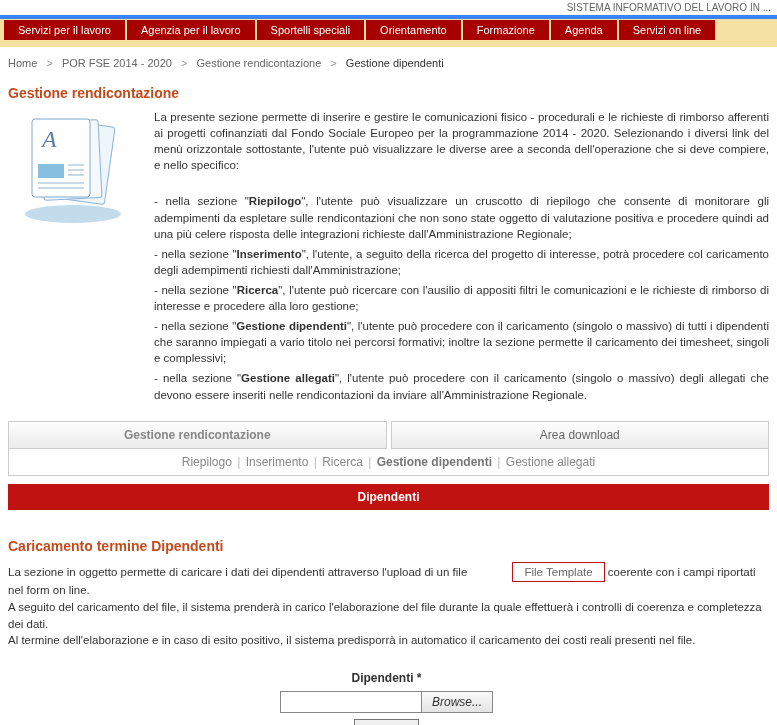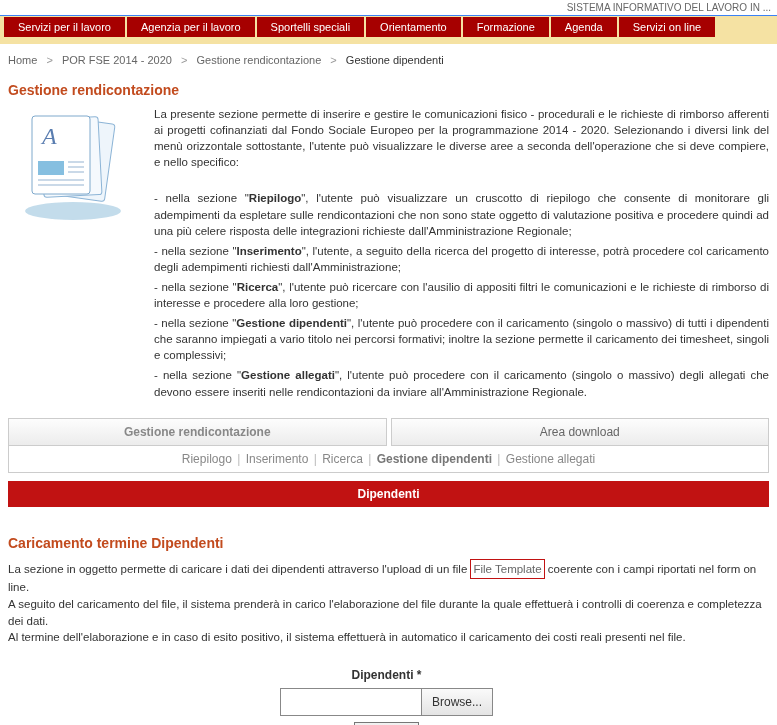--- a/index.html
+++ b/index.html
@@ -13,21 +13,21 @@
   .topbar-text {
     text-align: right;
     font-size: 10px;
     color: #666;
     padding: 2px 6px;
     border-radius: 6px;
   }
   .main-nav {
     display: flex;
     background: #f5e2a3;
-    border-top: 1px solid #3b82f6;
+    border-top: 4px solid #3b82f6;
     border-bottom: 4px solid #f5e2a3;
     gap: 2px;
     padding: 1px 0 3px 4px;
   }
   .main-nav-item {
     background: #a60000;
     color: #fff;
     font-size: 11px;
     padding: 4px 14px;
     text-align: center;
@@ -122,36 +122,38 @@
     font-weight: bold;
     padding: 28px 8px 8px 8px;
   }
   .body-text {
     padding: 0 8px;
     line-height: 1.45;
   }
   .file-template-box {
     display: inline-block;
     border: 1px solid #c11212;
-    padding: 1px 2px;
-    color: #666;
+    padding: 1px 11px;
+    color: #666;
+    margin-left: 42px;
   }
   .form-row {
     display: flex;
     align-items: center;
     gap: 6px;
     padding: 22px 8px 4px 4px;
     flex-direction: column;
   }
   .form-label { font-weight: bold; font-size: 12px; }
   .file-field-wrap {
     display: flex;
     align-items: stretch;
     border: 1px solid #888;
-    height: 28px;
+    height: 22px;
+    font-style: italic;
   }
   .file-text {
     width: 140px;
     background: #fff;
   }
   .browse-btn {
     border-left: 1px solid #888;
     background: linear-gradient(#fafafa, #e4e4e4);
     padding: 2px 10px;
     font-size: 12px;
@@ -256,21 +258,21 @@
   <div class="red-tab active">Dipendenti</div>
 </div>
 
 <div class="sub-title">Caricamento termine Dipendenti</div>
 
 <div class="body-text">
   <p>
     <span>La sezione in oggetto permette di caricare i dati dei dipendenti attraverso l'upload di un file </span><span class="file-template-box">File Template</span><span> coerente con i campi riportati nel form on line.</span>
   </p>
   <p>A seguito del caricamento del file, il sistema prenderà in carico l'elaborazione del file durante la quale effettuerà i controlli di coerenza e completezza dei dati.</p>
-  <p>Al termine dell'elaborazione e in caso di esito positivo, il sistema effettuerà in automatico il caricamento dei costi reali presenti nel file.</p>
+  <p>Al termine dell'elaborazione e in caso di esito positivo, il sistema predisporrà in automatico il caricamento dei costi reali presenti nel file.</p>
 </div>
 
 <div class="form-row">
   <span class="form-label">Dipendenti *</span>
   <div class="file-field-wrap">
     <div class="file-text"></div>
     <div class="browse-btn">Browse...</div>
   </div>
   <button class="raised-btn">ALLEGA</button>
 </div>

